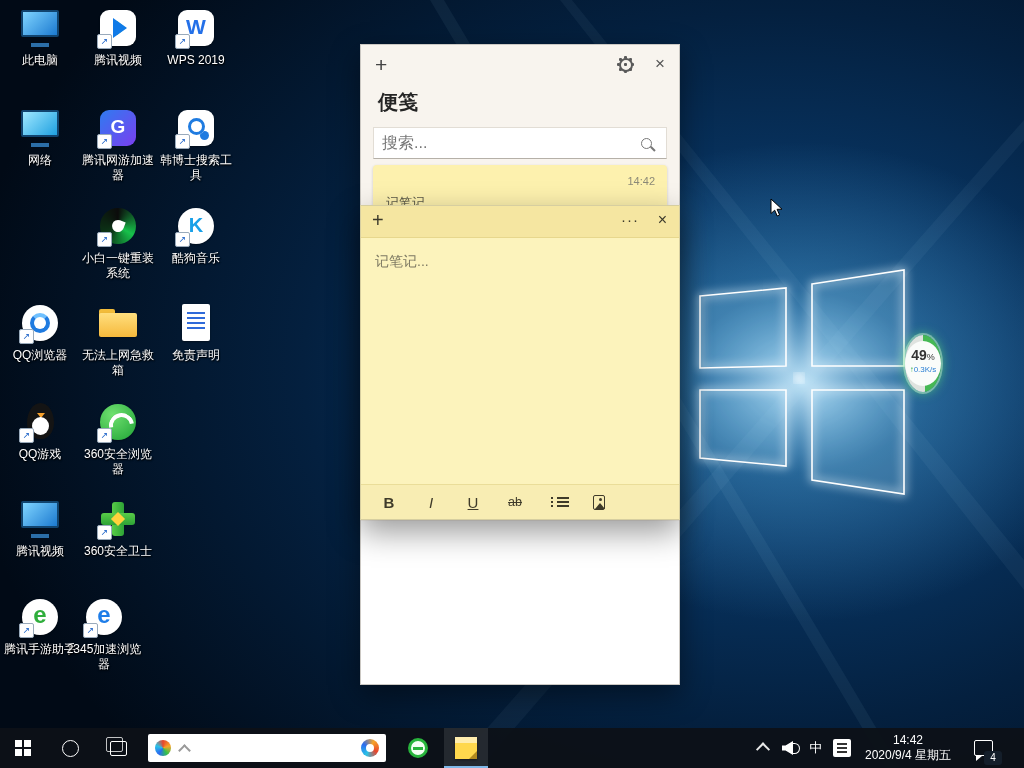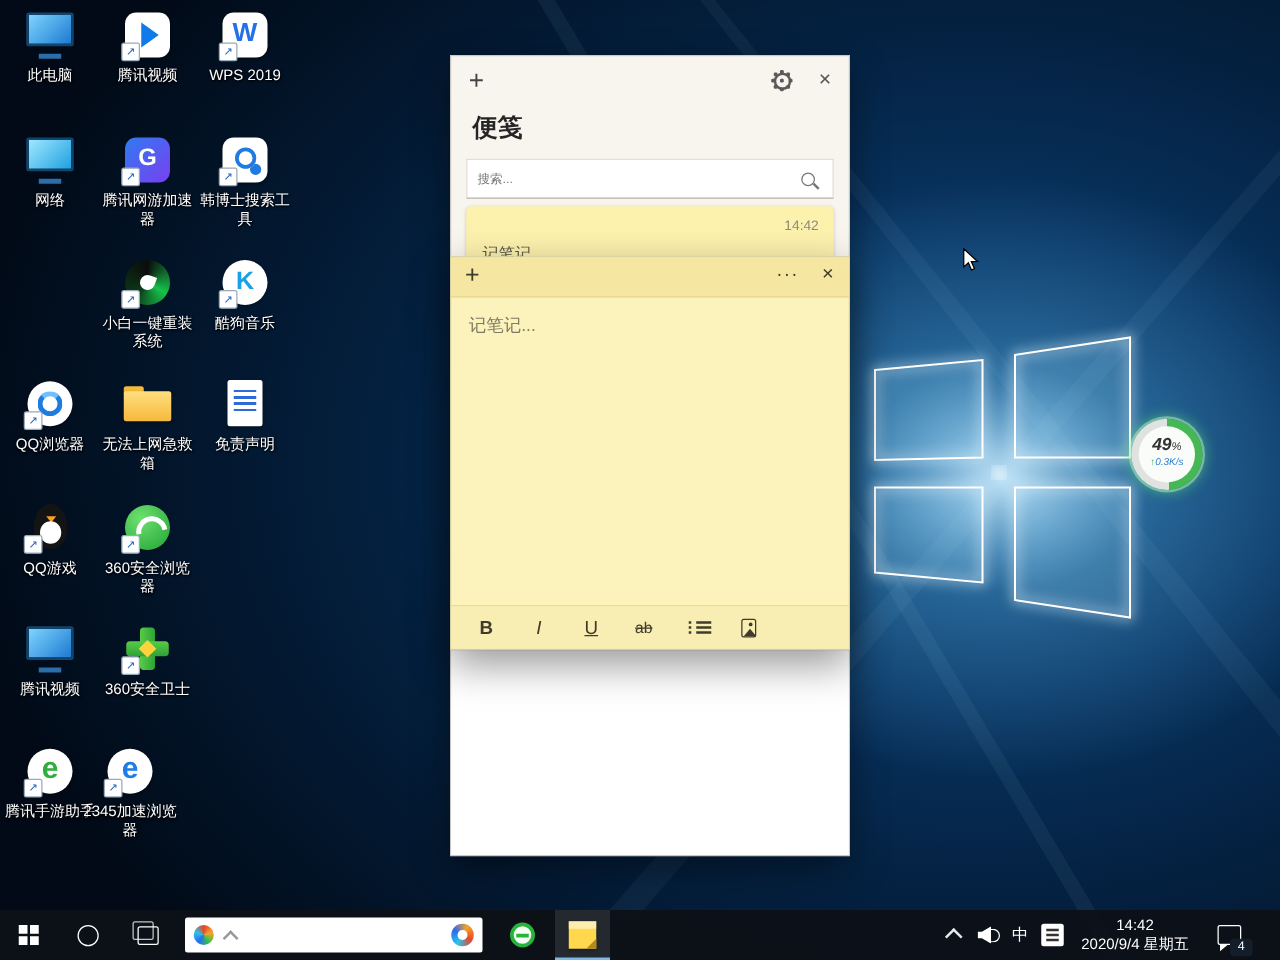--- a/index.html
+++ b/index.html
@@ -101,21 +101,21 @@
   .ghost{background:none;border:none;color:#555;cursor:pointer;padding:0;}
   .lw-plus{position:absolute;left:14px;top:8px;font-size:21px;font-weight:300;color:#444;}
   .lw-gear{position:absolute;right:46px;top:13px;}
   .lw-close{position:absolute;right:14px;top:9px;font-size:17px;color:#555;}
   .ic-gear{display:block;width:10px;height:10px;border:2px solid #5a5a5a;border-radius:50%;position:relative;}
   .ic-gear::before{content:"";position:absolute;left:3px;top:3px;width:3px;height:3px;background:#5a5a5a;border-radius:1px;
       box-shadow:7px 0 0 #5a5a5a,-7px 0 0 #5a5a5a,0 7px 0 #5a5a5a,0 -7px 0 #5a5a5a,5px 5px 0 #5a5a5a,-5px -5px 0 #5a5a5a,5px -5px 0 #5a5a5a,-5px 5px 0 #5a5a5a;}
   .lw-title{position:absolute;left:17px;top:44px;font-size:20px;font-weight:700;color:#252525;}
   .lw-search{position:absolute;left:12px;right:12px;top:82px;height:30px;background:#fff;
       border:1px solid #e2ddd5;border-bottom:1px solid #b5b0a8;display:flex;align-items:center;}
-  .lw-search input{flex:1;border:none;outline:none;background:transparent;font-size:10px;color:#737373;
+  .lw-search input{flex:1;border:none;outline:none;background:transparent;font-size:16px;color:#737373;
       padding:0 8px;font-family:inherit;}
   .lw-search input::placeholder{color:#767676;}
   .ic-mag{width:9px;height:9px;border:1.6px solid #777;border-radius:50%;position:relative;margin-right:14px;flex:none;}
   .ic-mag::after{content:"";position:absolute;width:6px;height:1.6px;background:#777;transform:rotate(45deg);right:-5px;bottom:-2px;}
   .note-item{position:absolute;left:12px;right:12px;top:120px;height:84px;background:#fdf1ae;
       border-radius:4px;box-shadow:0 1px 3px rgba(0,0,0,.18);}
   .ni-time{position:absolute;right:12px;top:10px;font-size:11px;color:#8c8a78;}
   .ni-preview{position:absolute;left:13px;top:29px;font-size:13px;color:#5c5a48;}
   .lw-lower{position:absolute;left:0;right:0;top:476px;bottom:0;background:#fff;}
 
@@ -141,24 +141,24 @@
   .ic-list::before{content:"";position:absolute;left:6px;top:1px;width:12px;height:2px;background:#3f3b2a;
       box-shadow:0 4px 0 #3f3b2a,0 8px 0 #3f3b2a;}
   .ic-list::after{content:"";position:absolute;left:0;top:1px;width:2px;height:2px;background:#3f3b2a;
       box-shadow:0 4px 0 #3f3b2a,0 8px 0 #3f3b2a;}
   .ic-img{width:17px;height:13px;border:1.6px solid #3f3b2a;border-radius:2px;position:relative;}
   .ic-img::before{content:"";position:absolute;right:2px;top:2px;width:3px;height:3px;border-radius:50%;background:#3f3b2a;}
   .ic-img::after{content:"";position:absolute;left:1px;bottom:0;border-left:5px solid transparent;
       border-right:5px solid transparent;border-bottom:6px solid #3f3b2a;}
 
   
-  .net{position:absolute;left:905px;top:335px;width:57px;height:57px;border-radius:50%;z-index:7;
+  .net{position:absolute;left:905px;top:335px;width:36px;height:57px;border-radius:50%;z-index:7;
       background:conic-gradient(#45b854 0 176deg,#dfe3df 176deg 360deg);
       box-shadow:0 0 12px rgba(90,220,120,.85),0 0 0 2px rgba(255,255,255,.45);
-      display:flex;align-items:center;justify-content:center;font-style:italic;}
+      display:flex;align-items:center;justify-content:center;}
   .net-in{width:45px;height:45px;border-radius:50%;background:#fafcfa;text-align:center;padding-top:8px;box-sizing:border-box;}
   .net-pct{font-size:14px;font-weight:700;color:#333;line-height:13px;}
   .net-pct .pc{font-size:9px;font-weight:400;}
   .net-spd{font-size:8px;color:#2a7fd4;line-height:11px;}
   .net-spd .up{color:#3cb054;}
 
   
   .cursor{position:absolute;left:770px;top:198px;z-index:9;}
 
   

